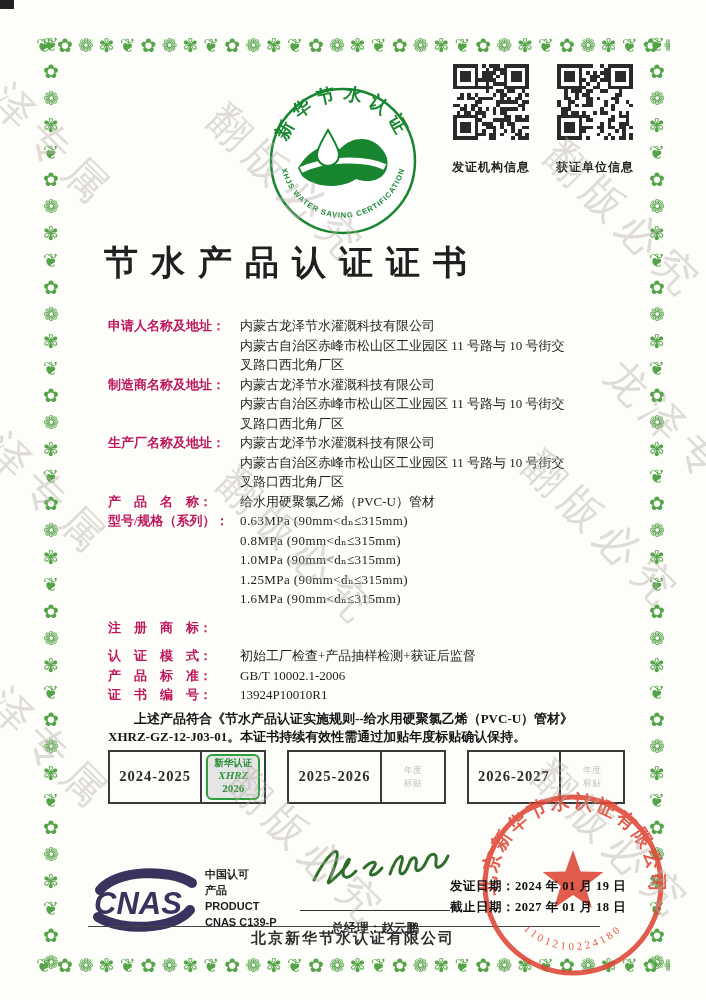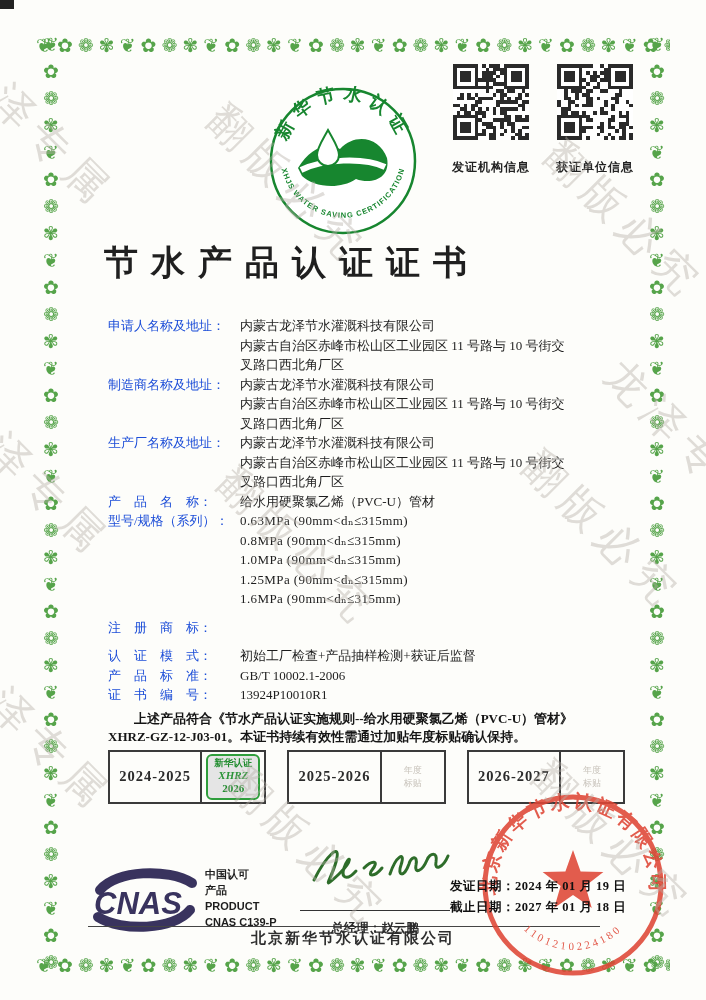--- a/index.html
+++ b/index.html
@@ -22,21 +22,21 @@
   .qr-area{position:absolute;left:452px;top:64px;display:flex;gap:26px;z-index:2;}
   .qr-unit{display:flex;flex-direction:column;align-items:center;gap:19px;}
   .qr-grid{display:grid;grid-template-columns:repeat(21,1fr);width:76px;height:76px;background:#fff;}
   .qd{background:#2a2a2a;}
   .qr-label{font-size:12px;font-weight:bold;letter-spacing:1px;color:#222;}
   .title{position:absolute;left:0;top:240px;width:584px;text-align:center;font-size:34px;font-weight:900;
          letter-spacing:13px;color:#1f1f1f;font-family:"Liberation Sans","DejaVu Sans",sans-serif;z-index:2;}
   
   .body{position:absolute;left:108px;top:316px;width:517px;z-index:2;font-size:13px;line-height:19.5px;}
   .row{display:flex;align-items:flex-start;}
-  .flabel{width:132px;flex:none;font-weight:normal;color:#1d4ed8;}
+  .flabel{width:132px;flex:none;font-weight:bold;color:#be185d;}
   .fvalue{flex:1;white-space:pre-line;font-weight:400;color:#1d1d1d;}
   .fvalue.specs{font-weight:500;letter-spacing:.4px;}
   .row.gap{margin-top:9px;}
   .statement{margin-top:5px;font-weight:600;white-space:pre-line;text-indent:2em;line-height:18px;color:#151515;}
   
   .boxes{display:flex;gap:21px;margin-top:4px;}
   .yearbox{flex:1;height:50px;border:2px solid #3a3a3a;display:flex;}
   .ybleft{flex:1.5;display:flex;align-items:center;justify-content:center;
           font-weight:bold;font-size:14.5px;letter-spacing:1px;}
   .ybright{width:62px;border-left:2px solid #3a3a3a;display:flex;align-items:center;justify-content:center;}

